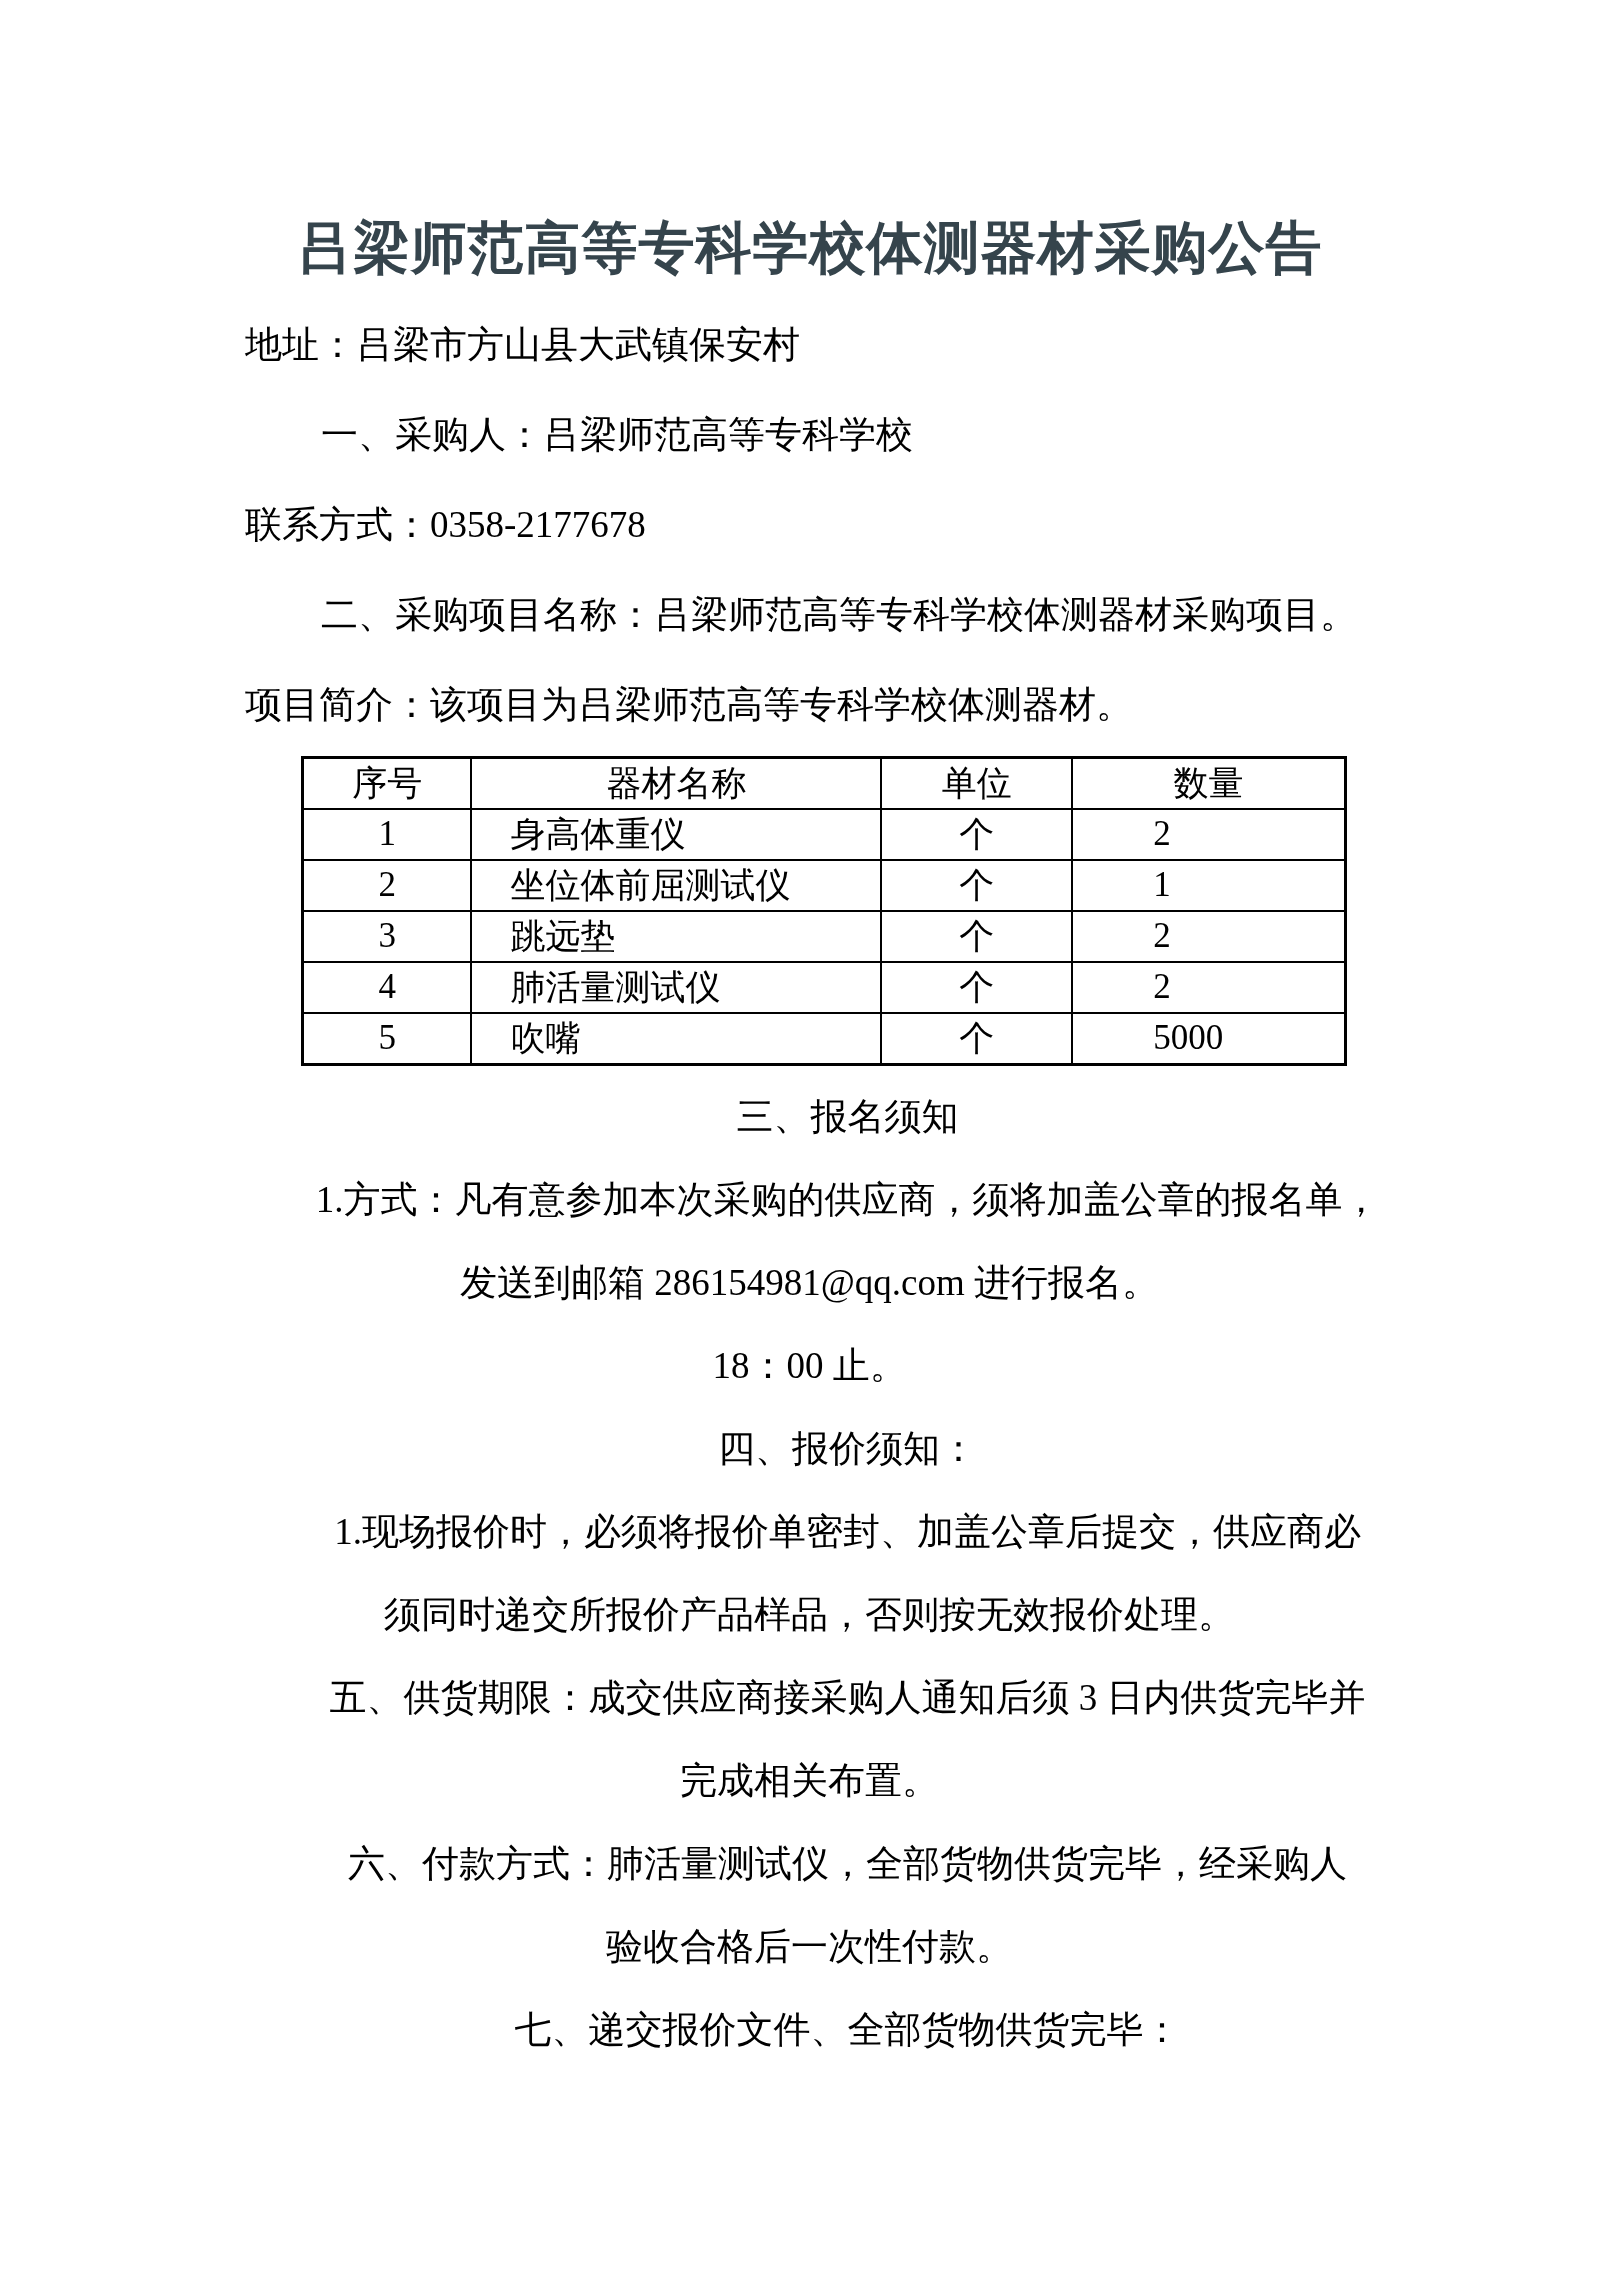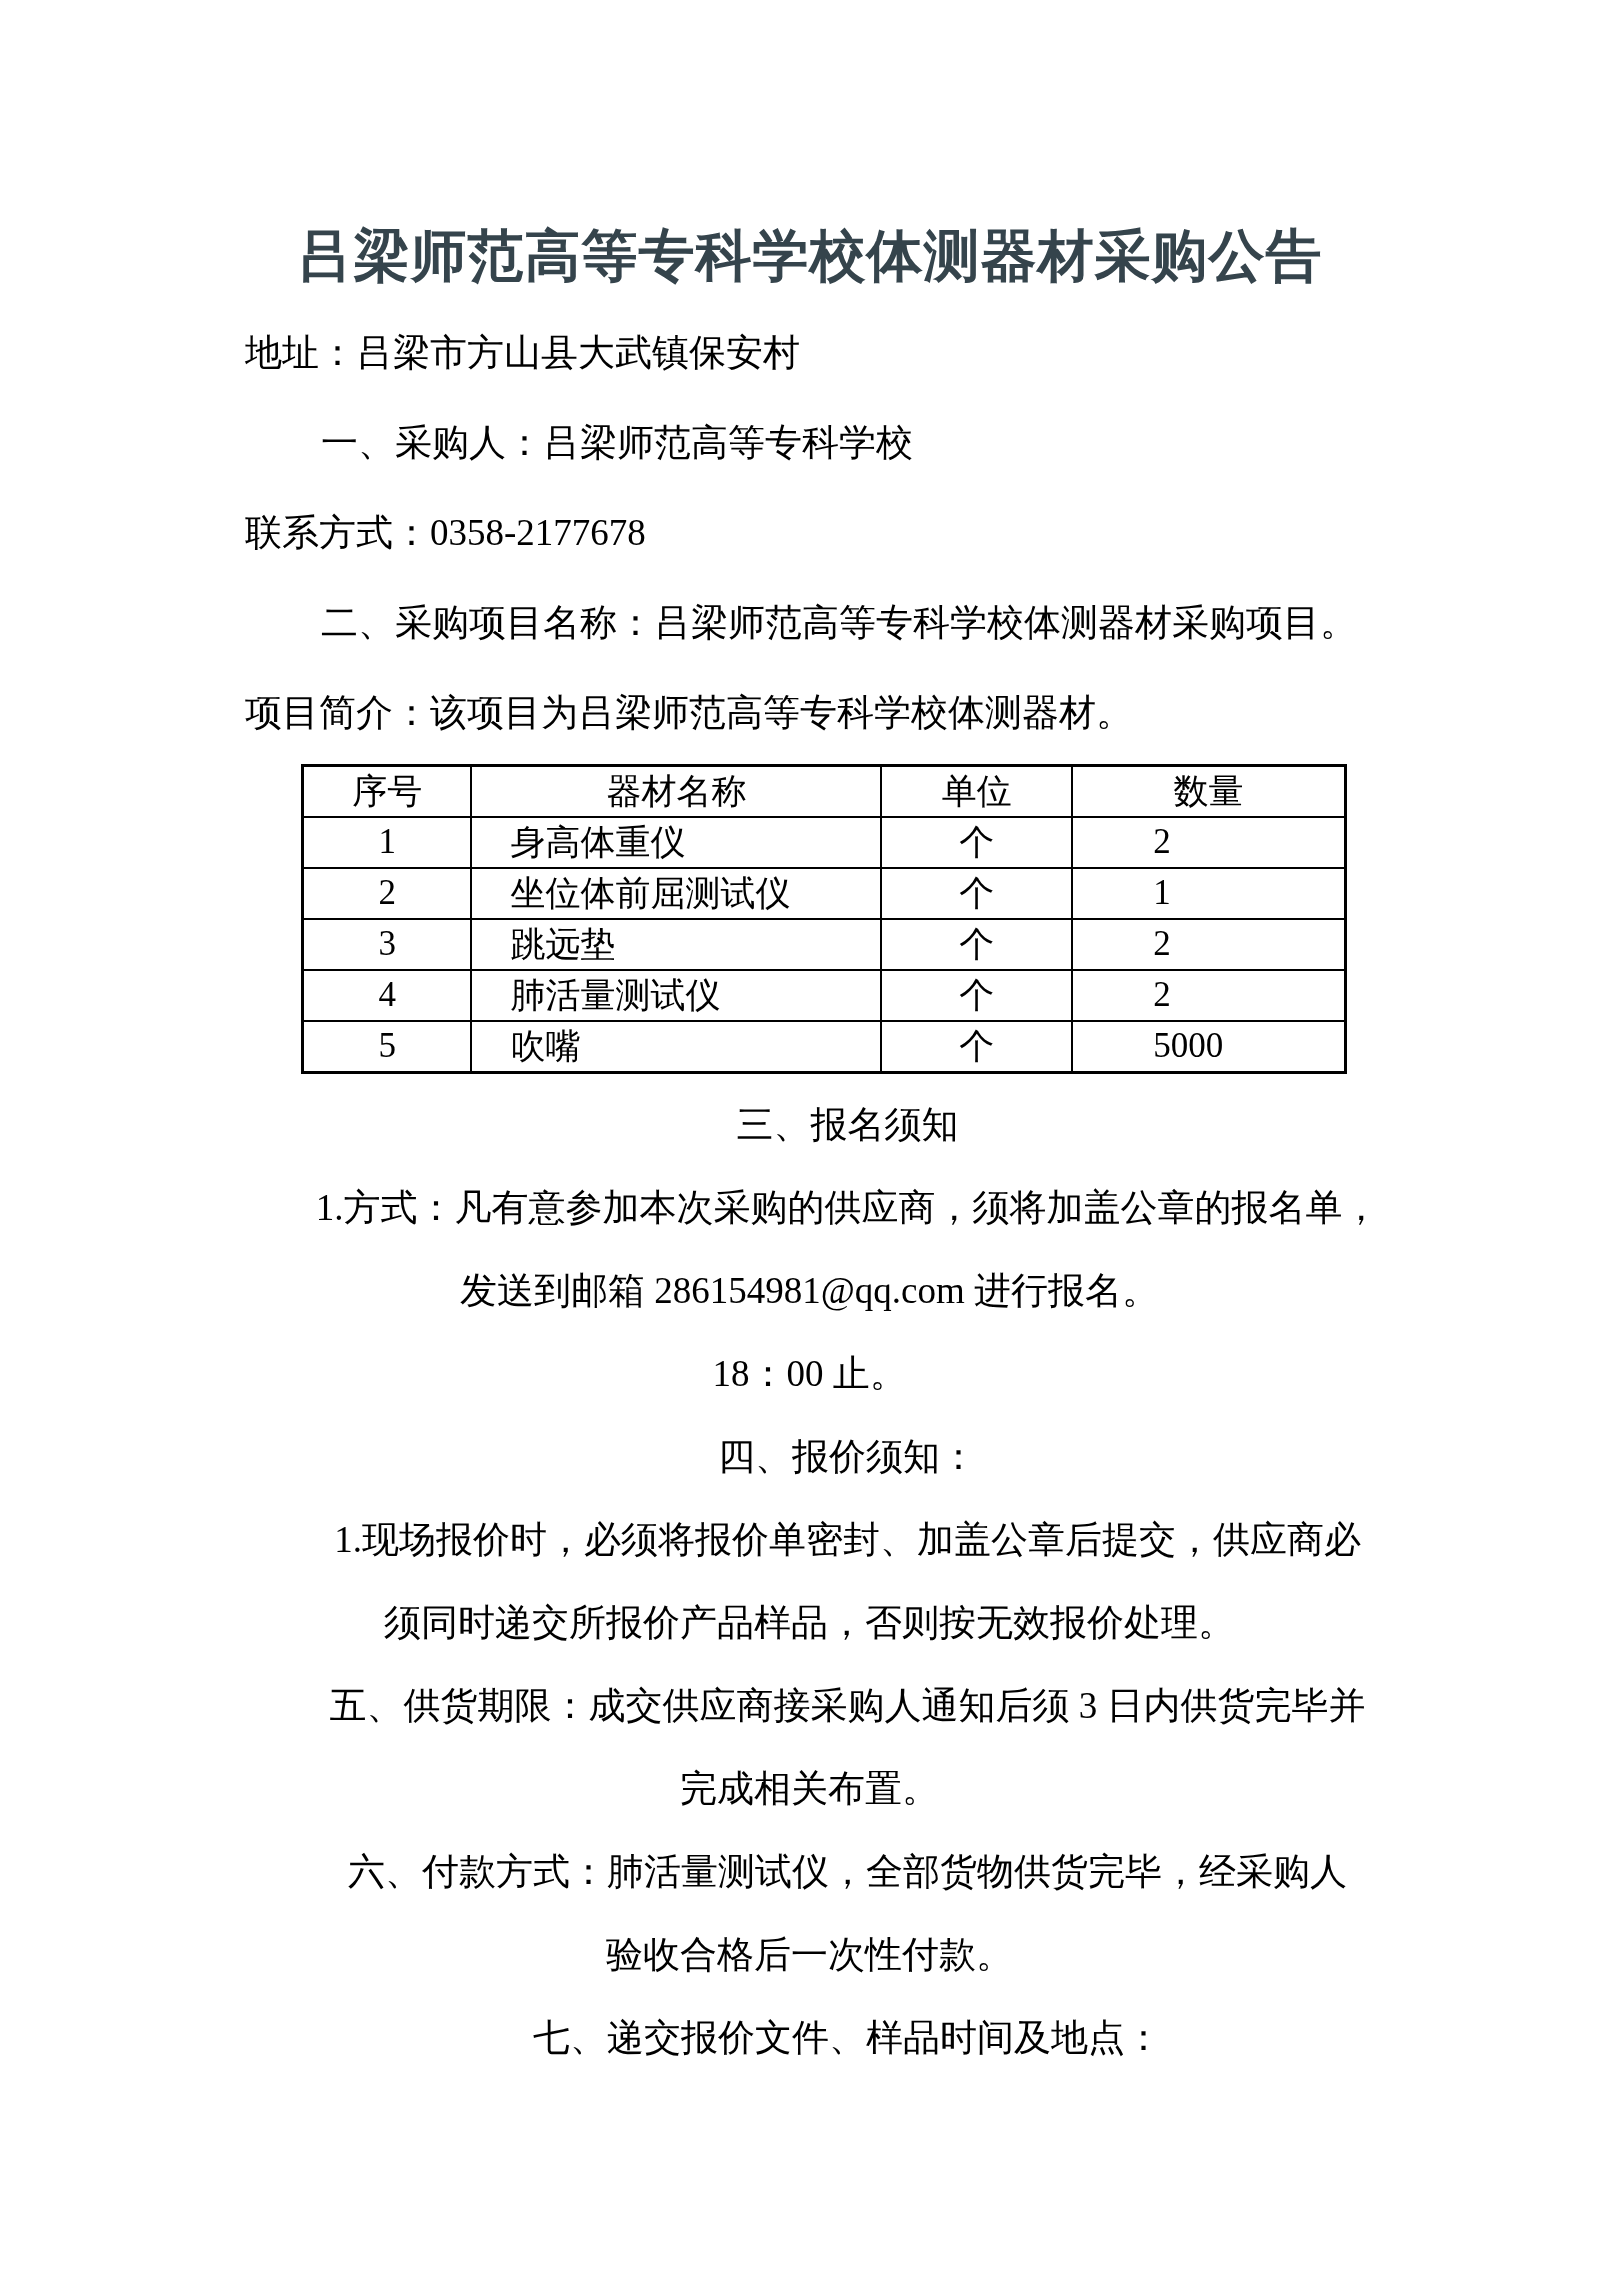--- a/index.html
+++ b/index.html
@@ -8,21 +8,21 @@
     width: 1621px;
     height: 2293px;
     background: #ffffff;
     font-family: "Liberation Serif", "DejaVu Serif", serif;
     color: #000000;
     overflow: hidden;
   }
   .content {
     position: absolute;
     left: 245px;
-    top: 204px;
+    top: 196px;
     width: 1129px;
   }
   .title {
     margin: 0;
     height: 104px;
     line-height: 104px;
     text-align: center;
     font-size: 56px;
     font-weight: 700;
     letter-spacing: 1px;
@@ -185,19 +185,19 @@
 
         <div class="line indent">
           <span>六、付款方式：肺活量测试仪，全部货物供货完毕，经采购人</span>
         </div>
 
         <div class="line">
           <span>验收合格后一次性付款。</span>
         </div>
 
         <div class="line indent">
-          <span>七、递交报价文件、样品时间及地点：</span>
+          <span>七、递交报价文件、全部货物供货完毕：</span>
         </div>
       </div>
 
   </div>
 </div>
 
 
 </body></html>

